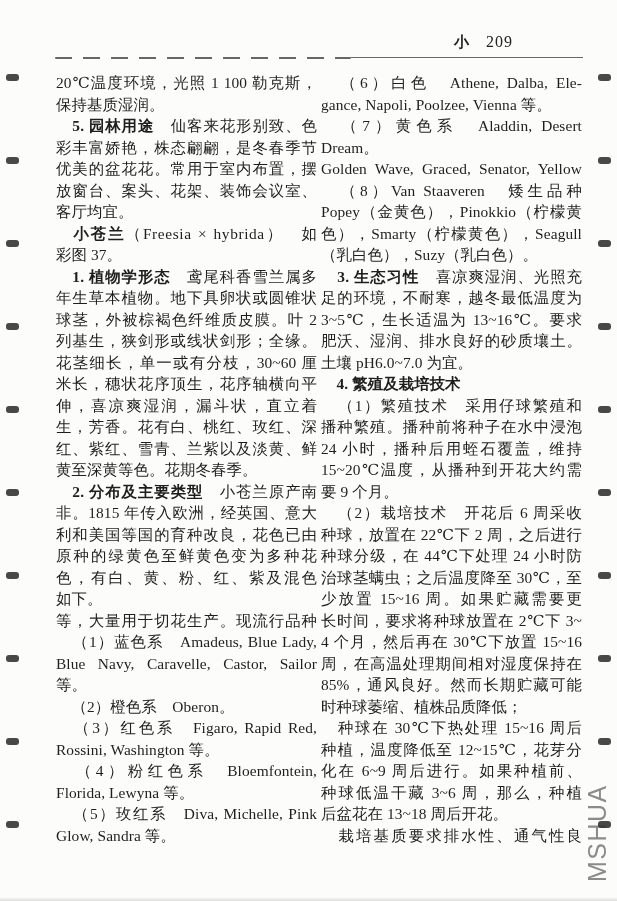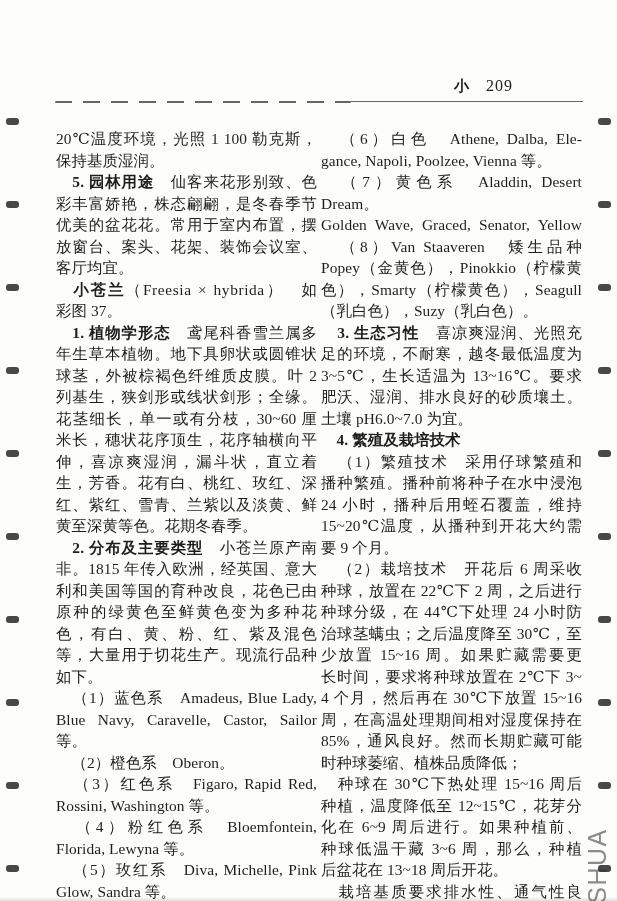--- a/index.html
+++ b/index.html
@@ -2,41 +2,41 @@
 <html><head>
 <meta charset="utf-8">
 <style>
   html,body{margin:0;padding:0;}
   body{
     width:617px;height:901px;position:relative;overflow:hidden;
     background:#fcfcfa;
     font-family:"Liberation Serif","DejaVu Serif",serif;
     color:#1e1e1e;
   }
-  .scan-page{position:absolute;inset:0;margin-top:44px;}
+  .scan-page{position:absolute;inset:0;}
   
   .page-header{
     position:absolute;top:33px;right:104px;
     font-size:16px;letter-spacing:1px;color:#222;
   }
   .page-header .sec{font-weight:700;margin-right:16px;font-size:15px;}
   .page-header .num{font-size:16px;}
   .header-rule{
     position:absolute;top:56px;left:55px;right:34px;height:3px;
     display:flex;align-items:center;
   }
   .rule-dashed{
     flex:0 0 56%;height:2px;
     background:repeating-linear-gradient(90deg,#4c4c4c 0 17px,transparent 17px 28px);
     border-radius:1px;opacity:.85;
   }
   .rule-solid{flex:1;height:0;border-top:1.6px solid #4c4c4c;opacity:.85;}
   
   .col{
-    position:absolute;top:84px;width:261px;
+    position:absolute;top:72px;width:261px;
   }
   .col-left{left:56px;}
   .col-right{left:321px;}
   .line{
     height:21.5px;line-height:21.6px;font-size:15.4px;
     text-align:justify;text-align-last:justify;
     overflow:hidden;white-space:normal;
     letter-spacing:.1px;
   }
   .line.short{text-align-last:left;}
@@ -94,22 +94,22 @@
       <div class="line"><span>米长，穗状花序顶生，花序轴横向平</span></div>
       <div class="line"><span>伸，喜凉爽湿润，漏斗状，直立着</span></div>
       <div class="line"><span>生，芳香。花有白、桃红、玫红、深</span></div>
       <div class="line"><span>红、紫红、雪青、兰紫以及淡黄、鲜</span></div>
       <div class="line short"><span>黄至深黄等色。花期冬春季。</span></div>
       <div class="line"><span class="seg-b">　2. 分布及主要类型</span><span>　小苍兰原产南</span></div>
       <div class="line"><span>非。1815 年传入欧洲，经英国、意大</span></div>
       <div class="line"><span>利和美国等国的育种改良，花色已由</span></div>
       <div class="line"><span>原种的绿黄色至鲜黄色变为多种花</span></div>
       <div class="line"><span>色，有白、黄、粉、红、紫及混色</span></div>
+      <div class="line short"><span>如下。</span></div>
       <div class="line"><span>等，大量用于切花生产。现流行品种</span></div>
-      <div class="line short"><span>如下。</span></div>
       <div class="line"><span>　（1）蓝色系　Amadeus, Blue Lady,</span></div>
       <div class="line"><span>Blue Navy, Caravelle, Castor, Sailor</span></div>
       <div class="line short"><span>等。</span></div>
       <div class="line short"><span>　（2）橙色系　Oberon。</span></div>
       <div class="line"><span>　（3）红色系　Figaro, Rapid Red,</span></div>
       <div class="line short"><span>Rossini, Washington 等。</span></div>
       <div class="line"><span>　（4）粉红色系　Bloemfontein,</span></div>
       <div class="line short"><span>Florida, Lewyna 等。</span></div>
       <div class="line"><span>　（5）玫红系　Diva, Michelle, Pink</span></div>
       <div class="line short"><span>Glow, Sandra 等。</span></div>

